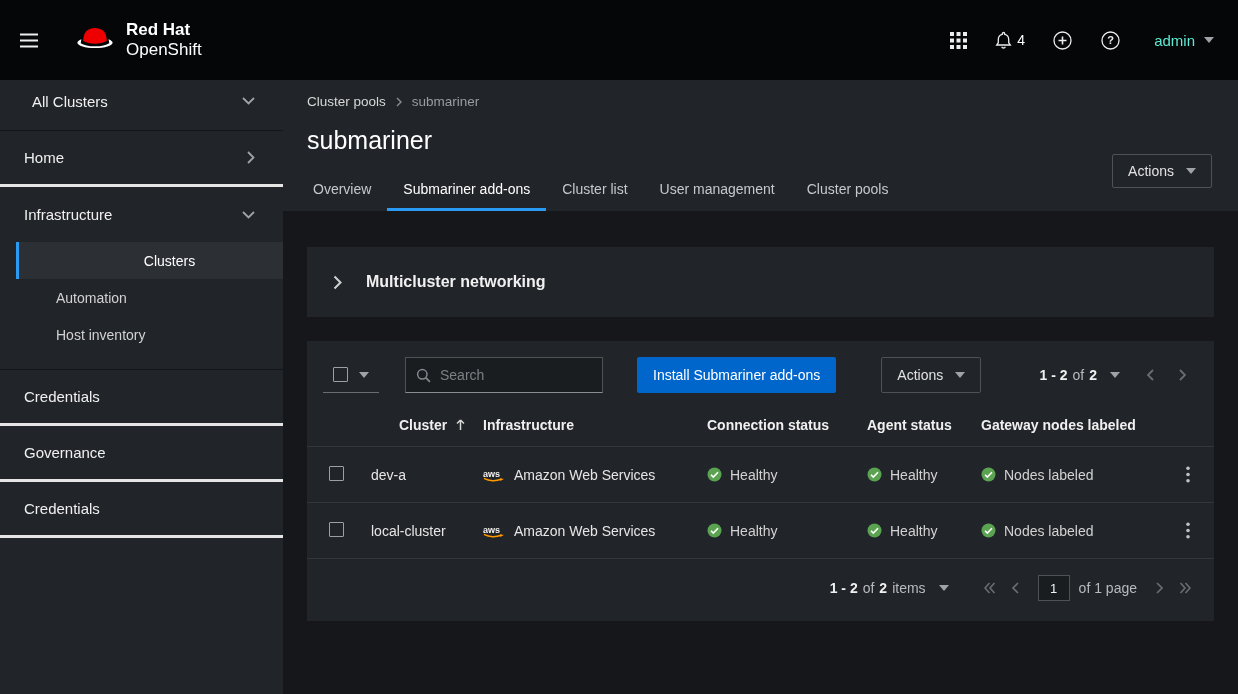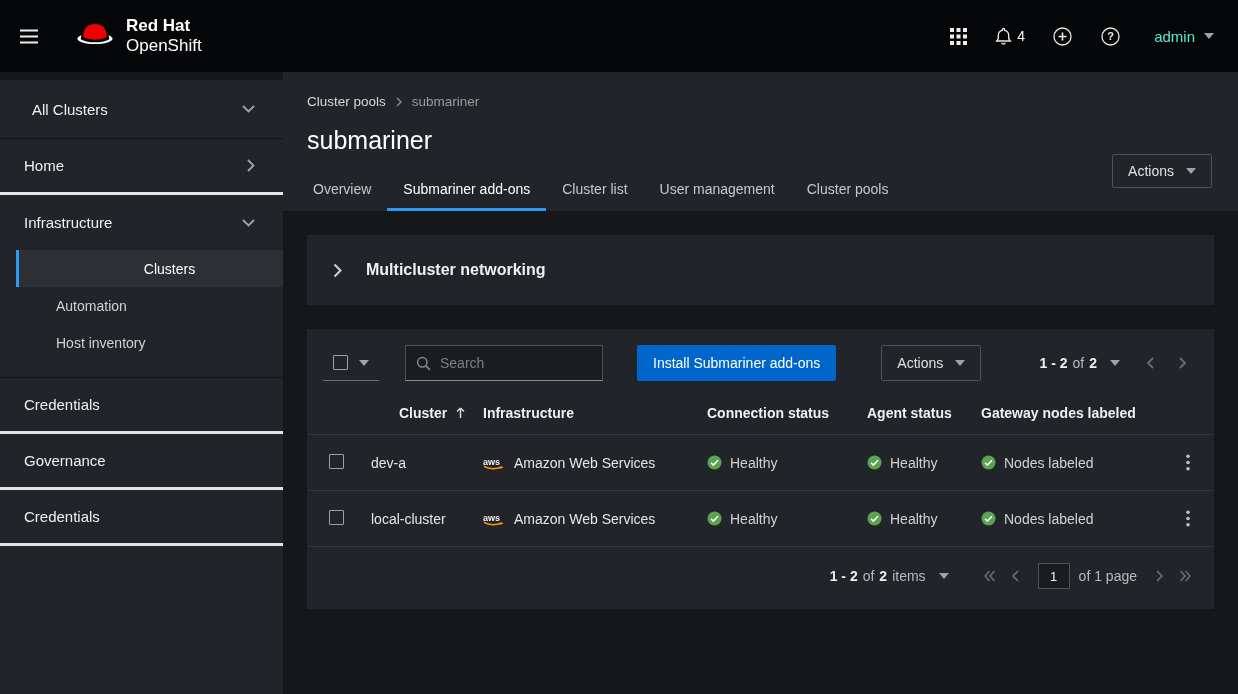--- a/index.html
+++ b/index.html
@@ -8,36 +8,36 @@
     font-family: "Liberation Sans", sans-serif;
     background: #15171a;
     color: #f0f0f0;
     overflow: hidden;
     position: relative;
   }
   button { background: none; border: none; color: inherit; font: inherit; cursor: pointer; }
 
   
   .masthead {
-    position: absolute; top: 0; left: 0; right: 0; height: 72px;
+    position: absolute; top: 0; left: 0; right: 0; height: 80px;
     background: #050608; display: flex; align-items: center; z-index: 20;
   }
   .hamburger { width: 58px; height: 72px; display: flex; align-items: center; justify-content: center; color: #ededed; }
   .brand { display: flex; align-items: center; gap: 10px; margin-left: 16px; }
   .brand-text { display: flex; flex-direction: column; line-height: 1.15; }
   .brand-l1 { font-weight: 700; font-size: 17px; color: #fff; }
   .brand-l2 { font-weight: 400; font-size: 17px; color: #fff; }
   .masthead-utils { margin-left: auto; display: flex; align-items: center; padding-right: 24px; }
   .util-btn { width: 48px; height: 72px; display: flex; align-items: center; justify-content: center; color: #ededed; }
   .notif-btn { width: auto; padding: 0 13px; gap: 5px; }
   .notif-count { font-size: 14px; color: #fff; }
   .user-btn { width: auto; margin-left: 20px; display: flex; align-items: center; gap: 9px; font-size: 15px; color: #5eead4; height: 72px; }
 
   
-  .sidebar { position: absolute; top: 80px; left: 0; bottom: 0; width: 283px; background: #212428; z-index: 10; }
+  .sidebar { position: absolute; top: 72px; left: 0; bottom: 0; width: 283px; background: #212428; z-index: 10; }
   .perspective {
     height: 59px; display: flex; align-items: center; justify-content: space-between;
     padding: 0 28px 0 32px; font-size: 15px; border-bottom: 1px solid #131518; cursor: pointer; color: #f0f0f0;
   }
   .nav-item {
     height: 56px; display: flex; align-items: center; justify-content: space-between;
     padding: 0 28px 0 24px; font-size: 15px; color: #f0f0f0; border-bottom: 3px solid #e5e5e5; cursor: pointer;
   }
   .nav-group { border-bottom: 1px solid #131518; }
   .nav-group-header {
@@ -63,21 +63,21 @@
   .page-actions-btn {
     position: absolute; top: 82px; right: 26px; display: flex; align-items: center; gap: 12px;
     font-size: 14px; color: #e2e2e2; padding: 8px 15px; border: 1px solid #4f5255; border-radius: 2px;
   }
   .tabs { display: flex; margin-top: 16px; }
   .tab { padding: 10px 16px 11px; font-size: 14px; color: #c6c9cc; border-bottom: 3px solid transparent; cursor: pointer; }
   .tab:first-child { padding-left: 6px; }
   .tab.active { color: #fff; border-bottom-color: #2b9af3; }
 
   .content { flex: 1; background: #15171a; padding: 24px; overflow: hidden; }
-  .card { background: #212428; }
+  .card { background: #212428; margin-top: 12px; }
   .expand-card { height: 70px; display: flex; align-items: center; padding: 0 22px; gap: 20px; }
   .expand-toggle { color: #cfd1d3; display: flex; padding: 4px; }
   .expand-title { font-size: 16px; font-weight: 700; color: #f0f0f0; }
 
   .table-card { margin-top: 24px; }
   .toolbar { display: flex; align-items: flex-end; padding: 16px; }
   .bulk-select {
     display: flex; align-items: center; gap: 11px; height: 36px; padding: 0 10px;
     border-bottom: 1px solid #6a6e73; color: #b8bbbe; cursor: pointer;
   }

